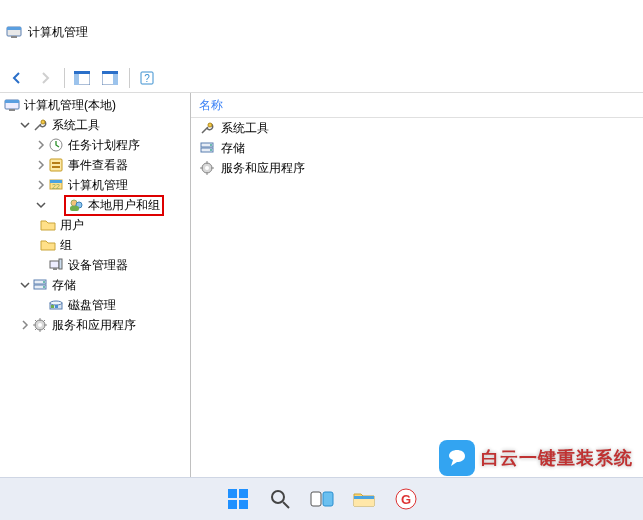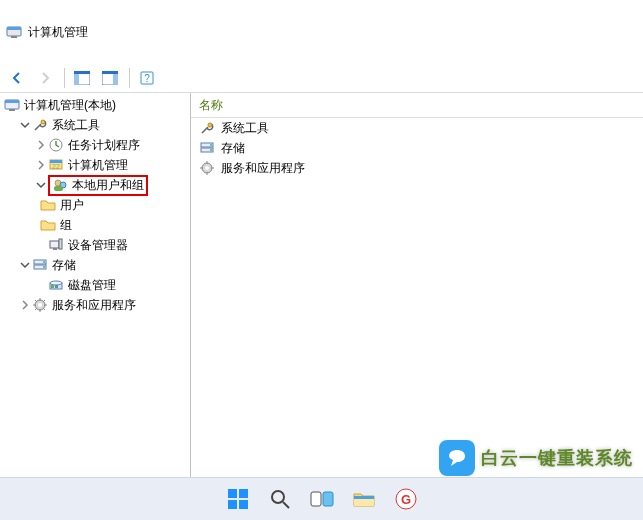--- a/index.html
+++ b/index.html
@@ -7,36 +7,36 @@
   .titlebar{height:28px;display:flex;align-items:center;padding:18px 6px;background:#fff;}
   .titlebar .icon{width:16px;height:16px;margin-right:6px;}
   .menubar{height:22px;display:flex;align-items:center;padding:0 4px;background:#fff;border-bottom:1px solid #e5e5e5;}
   .menubar span{padding:2px 8px;}
   .toolbar{height:28px;display:flex;align-items:center;padding:0 4px;border-bottom:1px solid #dcdcdc;}
   .tbtn{width:24px;height:22px;display:flex;align-items:center;justify-content:center;border:1px solid transparent;margin-right:2px;}
   .tsep{width:1px;height:20px;background:#ccc;margin:0 4px;}
   .body{display:flex;height:calc(100% - 28px - 22px - 28px - 42px);}
   .tree-pane{width:190px;border-right:1px solid #c0c0c0;overflow:auto;background:#fff;padding-top:2px;}
   .list-pane{flex:1;background:#fff;}
-  .col-header{height:24px;border-bottom:1px solid #e0e0e0;padding-left:8px;line-height:24px;color:#4d7c0f;}
+  .col-header{height:24px;border-bottom:1px solid #e0e0e0;padding-left:8px;line-height:24px;color:#3b82f6;}
   .list-item{display:flex;align-items:center;height:20px;padding-left:8px;}
   .list-item .li-icon{width:16px;height:16px;margin-right:6px;display:flex;align-items:center;justify-content:center;}
   
   .trow{display:flex;align-items:center;height:20px;white-space:nowrap;}
   .twist{width:14px;display:inline-flex;justify-content:center;color:#666;}
   .ticon{width:16px;height:16px;margin:0 4px 0 0;display:inline-flex;align-items:center;justify-content:center;}
-  .highlight-box{border:2px solid #d00;padding:0 2px;margin:-1px 0;}
+  .highlight-box{border:2px solid #d00;padding:0 2px;margin:-1px 16px;}
   
   .ind0{padding-left:4px;} .ind1{padding-left:18px;} .ind2{padding-left:34px;text-align:right;}
   .ind3{padding-left:26px;}
   
   .taskbar{position:absolute;left:0;right:0;bottom:0;height:42px;background:#e9edf5;border-top:1px solid #cfd6e4;display:flex;align-items:center;justify-content:center;}
   .taskbar .titem{width:34px;height:34px;display:flex;align-items:center;justify-content:center;margin:0 4px;}
   .watermark{position:absolute;right:10px;bottom:44px;display:flex;align-items:center;opacity:.9;}
-  .watermark .wm-txt{font-size:18px;font-weight:600;color:#4d7c0f;text-shadow:0 0 4px rgba(0,0,0,.35);margin-left:6px;letter-spacing:1px;}
+  .watermark .wm-txt{font-size:18px;font-weight:600;color:#b91c1c;text-shadow:0 0 4px rgba(0,0,0,.35);margin-left:6px;letter-spacing:1px;}
   .watermark .wm-sub{position:absolute;right:4px;bottom:-2px;font-size:11px;color:rgba(255,255,255,.8);letter-spacing:4px;}
   
   svg{display:block;}
 </style>
 </head>
 <body>
 
 <div class="window">
 
   <div class="titlebar">
@@ -124,20 +124,35 @@
         </span>
         <span class="ticon">
           <svg width="16" height="16" viewBox="0 0 16 16">
               <circle cx="8" cy="8" r="6" fill="#fff" stroke="#8a8a8a"></circle>
               <path d="M8 4v4l3 2" stroke="#2a8f2a" fill="none" stroke-width="1.3"></path>
             </svg>
         </span>
         <span>任务计划程序</span>
       </div>
 
+      <div class="trow ind2">
+        <span class="twist">
+          <svg width="10" height="10" viewBox="0 0 10 10">
+              <path d="M3 1 L7 5 L3 9" fill="none" stroke="#888" stroke-width="1.5"></path>
+            </svg>
+        </span>
+        <span class="ticon">
+          <svg width="16" height="16" viewBox="0 0 16 16">
+              <rect x="2" y="2" width="12" height="12" rx="1" fill="#fde9a8" stroke="#c69b22"></rect>
+              <rect x="4" y="5" width="8" height="2" fill="#b67d18"></rect>
+              <rect x="4" y="9" width="8" height="2" fill="#b67d18"></rect>
+            </svg>
+        </span>
+        <span>事件查看器</span>
+      </div>
 
       <div class="trow ind2">
         <span class="twist">
           <svg width="10" height="10" viewBox="0 0 10 10">
               <path d="M3 1 L7 5 L3 9" fill="none" stroke="#888" stroke-width="1.5"></path>
             </svg>
         </span>
         <span class="ticon">
           <svg width="16" height="16" viewBox="0 0 16 16">
               <rect x="2" y="3" width="12" height="9" fill="#ffe089" stroke="#caa53a"></rect>

